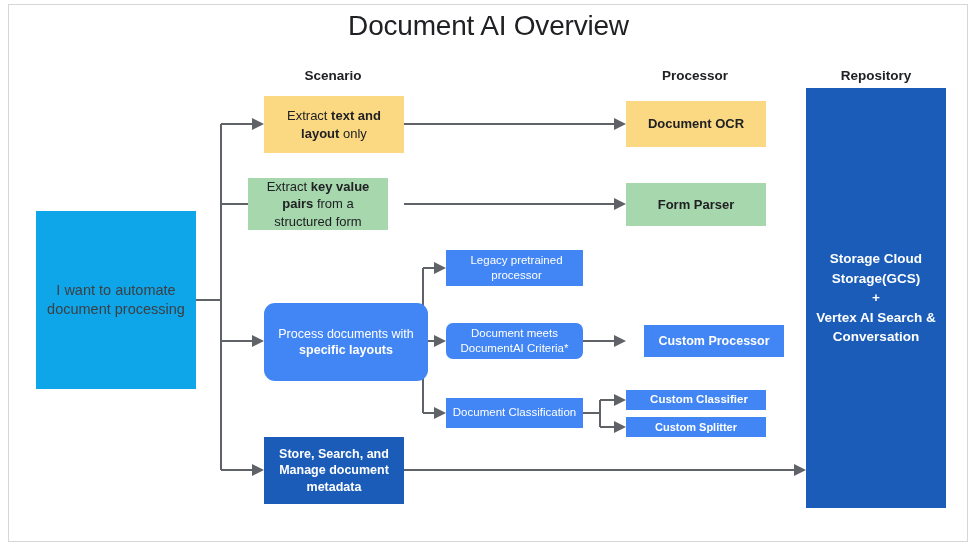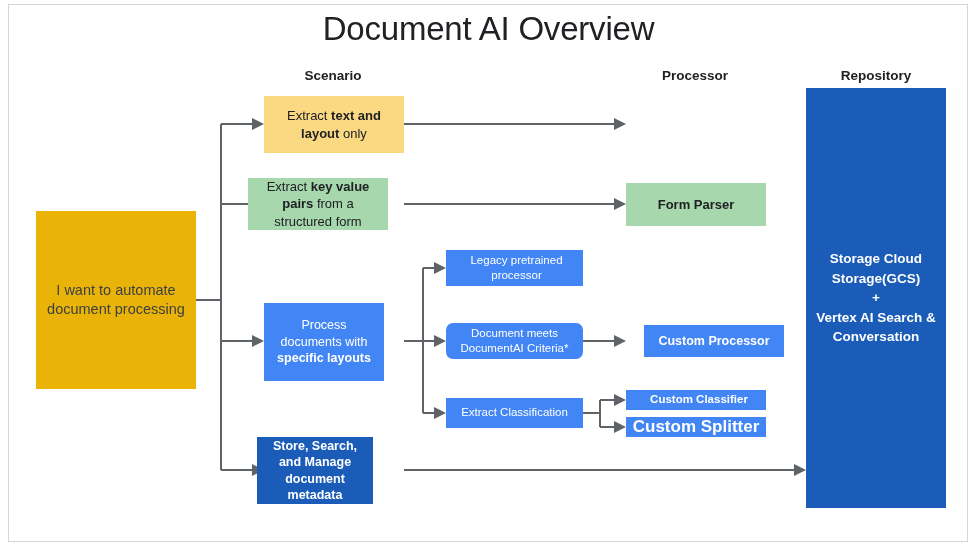--- a/index.html
+++ b/index.html
@@ -28,21 +28,21 @@
     border: 1px solid #d6d6d6;
     box-sizing: border-box;
     background: #ffffff;
   }
   #title {
     position: absolute;
     left: 0;
     top: 10px;
     width: 977px;
     text-align: center;
-    font-size: 33px;
+    font-size: 28px;
     font-weight: 400;
     color: #202124;
     letter-spacing: -0.2px;
   }
   .col-header {
     position: absolute;
     text-align: center;
     font-size: 13.5px;
     font-weight: bold;
     color: #202124;
@@ -54,21 +54,21 @@
     display: flex;
     align-items: center;
     justify-content: center;
     text-align: center;
     line-height: 1.32;
     padding: 2px 6px;
   }
   .node .txt { display: block; width: 100%; }
   .node b { font-weight: bold; }
 
-  .n-grey   { background: #eab308; color: #3c4043; font-size: 14.5px; font-weight: 400; }
+  .n-grey   { background: #0ea5e9; color: #3c4043; font-size: 14.5px; font-weight: 400; }
   .n-yellow { background: #fbd983; color: #202124; font-size: 13px; font-weight: 400; }
   .n-green  { background: #a6d7ad; color: #202124; font-size: 13px; font-weight: 400; }
   .n-blue   { background: #4285f4; color: #ffffff; font-size: 12.5px; font-weight: 400; }
   .n-blue-b { background: #4285f4; color: #ffffff; font-size: 12.5px; font-weight: bold; }
   .n-dblue  { background: #1a5cb8; color: #ffffff; font-size: 12.5px; font-weight: bold; }
   .n-repo   { background: #1a5cb8; color: #ffffff; font-size: 13.5px; font-weight: bold; line-height: 1.45; }
 
   .n-yellow b, .n-green b, .n-blue b, .n-dblue b { font-weight: bold; }
 
   svg#wires {
@@ -167,54 +167,57 @@
   </div>
 
   <div class="node n-yellow" style="left:264px; top:96px; width:140px; height:57px;">
     <span class="txt"><span>Extract </span><b>text and layout</b><span> only</span></span>
   </div>
 
   <div class="node n-green" style="left:248px; top:178px; width:140px; height:52px;">
     <span class="txt"><span>Extract </span><b>key value pairs</b><span> from a structured form</span></span>
   </div>
 
-  <div class="node n-blue" style="left:264px; top:303px; width:120px; height:78px;">
+  <div class="node n-blue" style="left:264px; top:303px; width:164px; height:78px;border-radius:11px;">
     <span class="txt"><span>Process documents with </span><b>specific layouts</b><span></span></span>
   </div>
 
-  <div class="node n-dblue" style="left:257px; top:437px; width:116px; height:67px;">
+  <div class="node n-dblue" style="left:264px; top:437px; width:140px; height:67px;">
     <span class="txt"><b>Store, Search, and Manage</b><span> document metadata</span></span>
   </div>
 
   <div class="node n-blue" style="left:446px; top:250px; width:137px; height:36px; font-size:11.5px;padding-left:10px;">
     <span class="txt">Legacy pretrained processor</span>
   </div>
 
   <div class="node n-blue" style="left:446px; top:323px; width:137px; height:36px; font-size:11.5px;border-radius:7px;">
     <span class="txt">Document meets DocumentAI Criteria*</span>
   </div>
 
   <div class="node n-blue" style="left:446px; top:398px; width:137px; height:30px; font-size:11.5px;">
-    <span class="txt">Extract Classification</span>
-  </div>
-
+    <span class="txt">Document Classification</span>
+  </div>
+
+  <div class="node n-yellow" style="left:626px; top:101px; width:140px; height:46px; font-weight:bold;">
+    <span class="txt">Document OCR</span>
+  </div>
 
   <div class="node n-green" style="left:626px; top:183px; width:140px; height:43px; font-weight:bold;">
     <span class="txt">Form Parser</span>
   </div>
 
   <div class="node n-blue-b" style="left:626px; top:325px; width:140px; height:32px;margin-left:18px;">
     <span class="txt">Custom Processor</span>
   </div>
 
   <div class="node n-blue-b" style="left:626px; top:390px; width:140px; height:20px; font-size:11.5px;padding-left:12px;">
     <span class="txt">Custom Classifier</span>
   </div>
 
-  <div class="node n-blue-b" style="left:626px; top:417px; width:140px; height:20px; font-size:17px;align-items:center;">
+  <div class="node n-blue-b" style="left:626px; top:417px; width:140px; height:20px; font-size:11px;align-items:center;">
     <span class="txt">Custom Splitter</span>
   </div>
 
   <div class="node n-repo" style="left:806px; top:88px; width:140px; height:420px;">
     <span class="txt">
       <span>Storage Cloud</span><br>
       <span>Storage(GCS)</span><br>
       <span>+</span><br>
       <span>Vertex AI Search &amp;</span><br>
       <span>Conversation</span>

